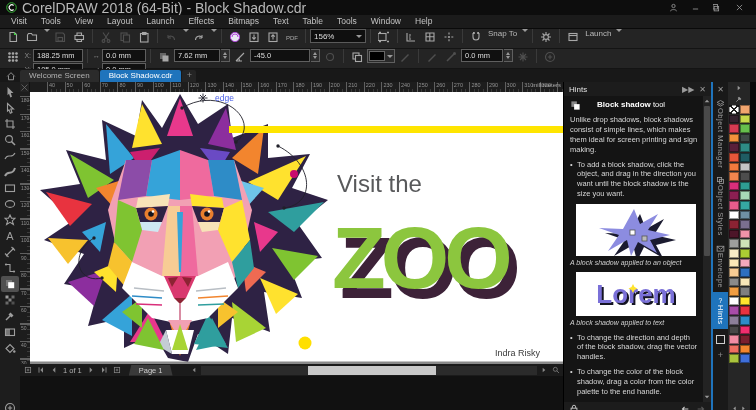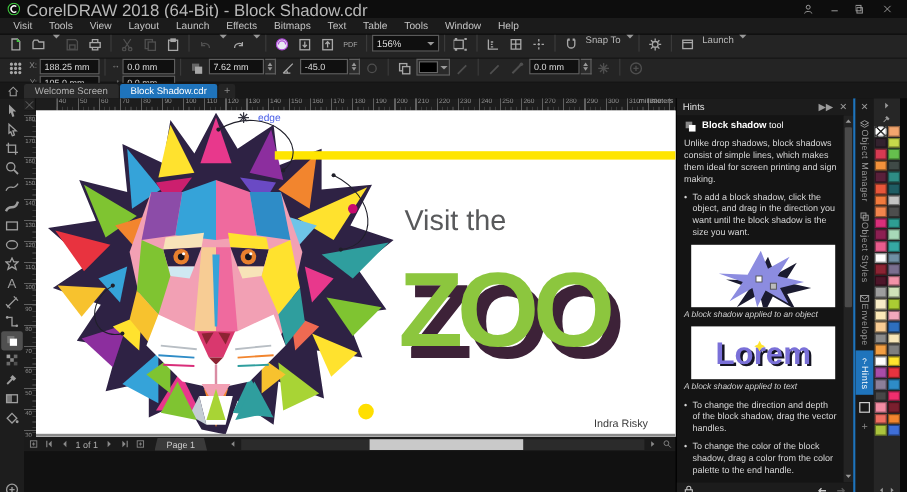--- a/index.html
+++ b/index.html
@@ -88,21 +88,21 @@
   .mini { width:11px; height:10px; color:#8a8a8a; display:flex; align-items:center; justify-content:center;}
   .mini svg{width:8px;height:8px;}
 
   
   .hints { width:148px; background:#141414; display:flex; flex-direction:column; border-left:1px solid #000; }
   .hints-header { height:14px; display:flex; align-items:center; padding:0 5px; background:#1c1c1c; }
   .hints-header .ht { font-size:8px; color:#e0e0e0; flex:1; }
   .hints-header .hb { color:#9a9a9a; margin-left:5px; font-size:8px; }
   .hints-body { flex:1; display:flex; overflow:hidden; }
   .hints-content { flex:1; padding:4px 5px 0 6px; color:#d6d6d6; font-size:7.5px; line-height:1.32; overflow:hidden;}
-  .hint-title { display:flex; align-items:center; gap:4px; margin-bottom:4px; color:#fff;}
+  .hint-title { display:flex; align-items:center; gap:16px; margin-bottom:4px; color:#fff;}
   .hint-title svg { width:11px; height:11px; }
   .hint-title b { font-size:8px; }
   .hint-p { margin-bottom:5px; }
   .hint-b { display:flex; margin-bottom:5px; }
   .hint-b .bu { width:7px; flex:0 0 auto; }
   .hint-img { background:#fff; margin:2px 2px 2px 6px; display:flex; align-items:center; justify-content:center; }
   .hint-cap { font-style:italic; color:#cfcfcf; font-size:7px; margin:2px 0 5px 0; }
   .vscroll { width:8px; background:#232323; display:flex; flex-direction:column; align-items:center; }
   .vscroll .varr { width:8px; height:9px; display:flex; align-items:center; justify-content:center; color:#999;}
   .vscroll .vthumb { width:6px; flex:0 0 150px; background:#4a4a4a; margin-top:1px; border-radius:1px;}
@@ -380,21 +380,21 @@
     <span class="spin">
         <i class="up"></i>
         <i class="dn"></i>
       </span>
     <span class="tbtn">
         <svg viewBox="0 0 12 12" fill="none" stroke="currentColor" stroke-width="1.1">
           <path d="M2,10 L10,2 M2,10 H8"></path>
           <path d="M5.5,10 A4,4 0 0 0 4.6,7.4"></path>
         </svg>
       </span>
-    <span class="pfield" style="width:40px">-45.0</span>
+    <span class="pfield" style="width:60px">-45.0</span>
     <span class="spin">
         <i class="up"></i>
         <i class="dn"></i>
       </span>
     <span class="tbtn dis">
         <svg viewBox="0 0 12 12" fill="none" stroke="currentColor" stroke-width="1.1">
           <circle cx="6" cy="6" r="3.5"></circle>
         </svg>
       </span>
     <span class="sep"></span>

